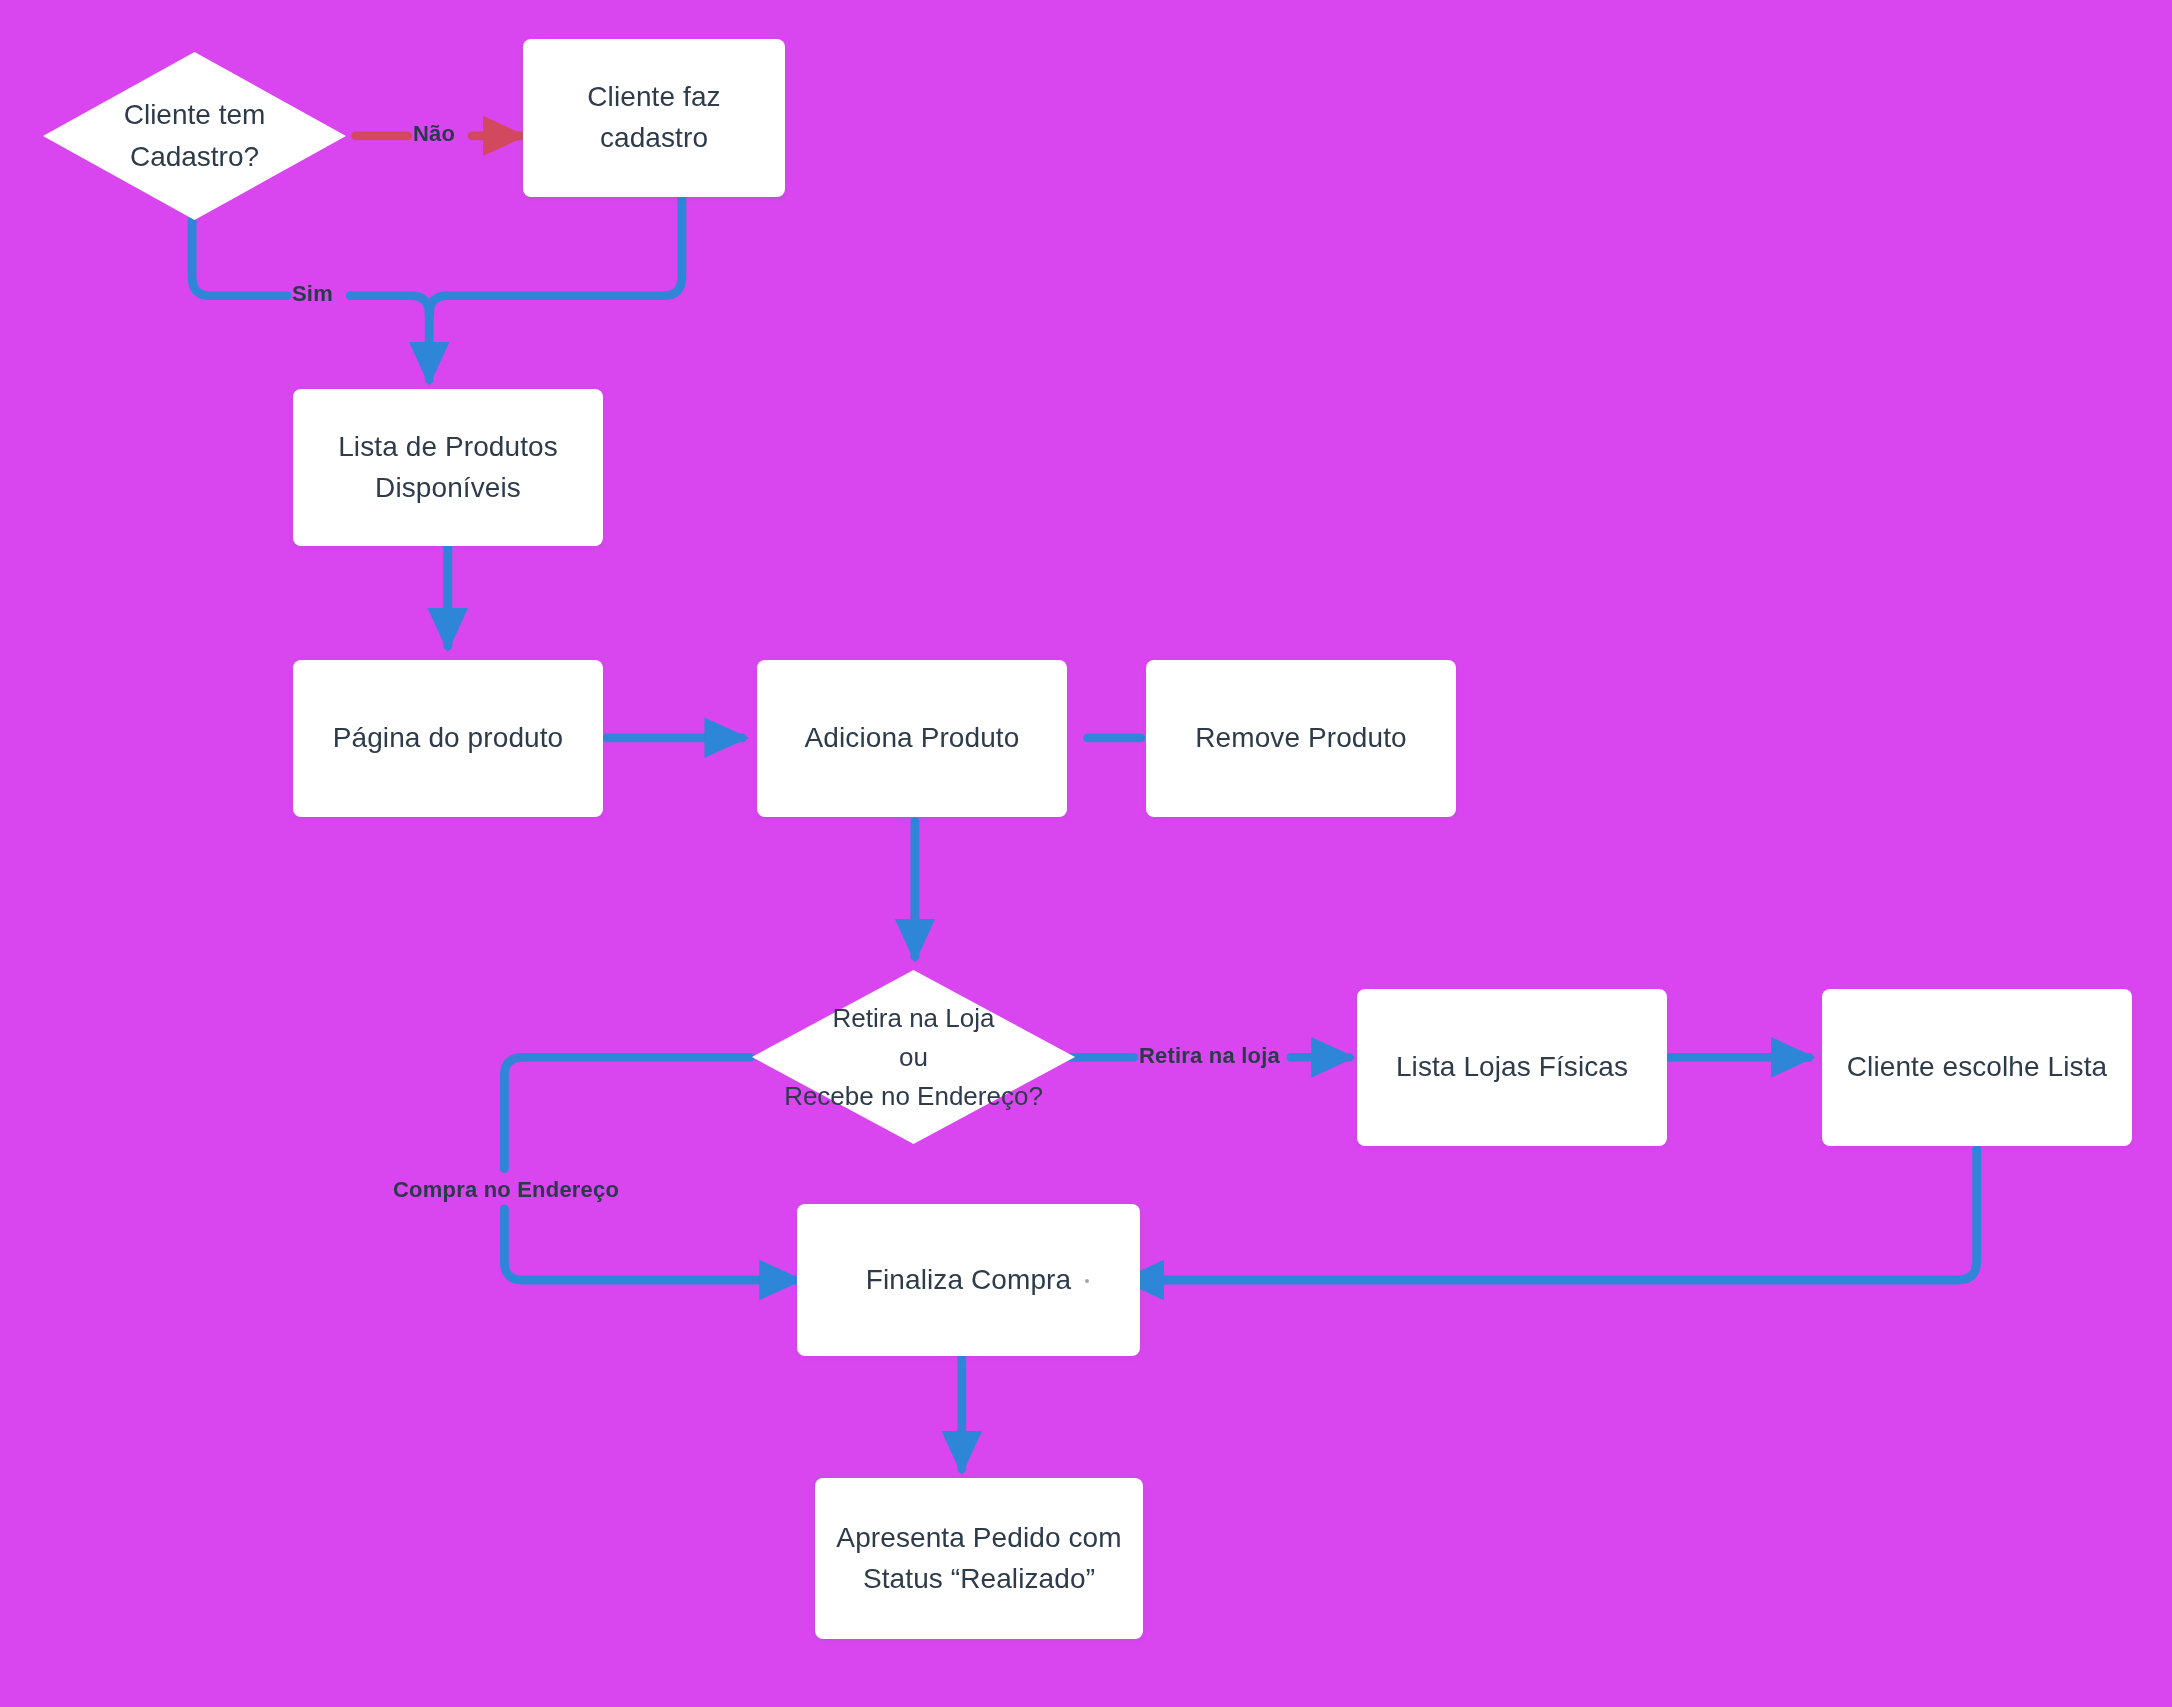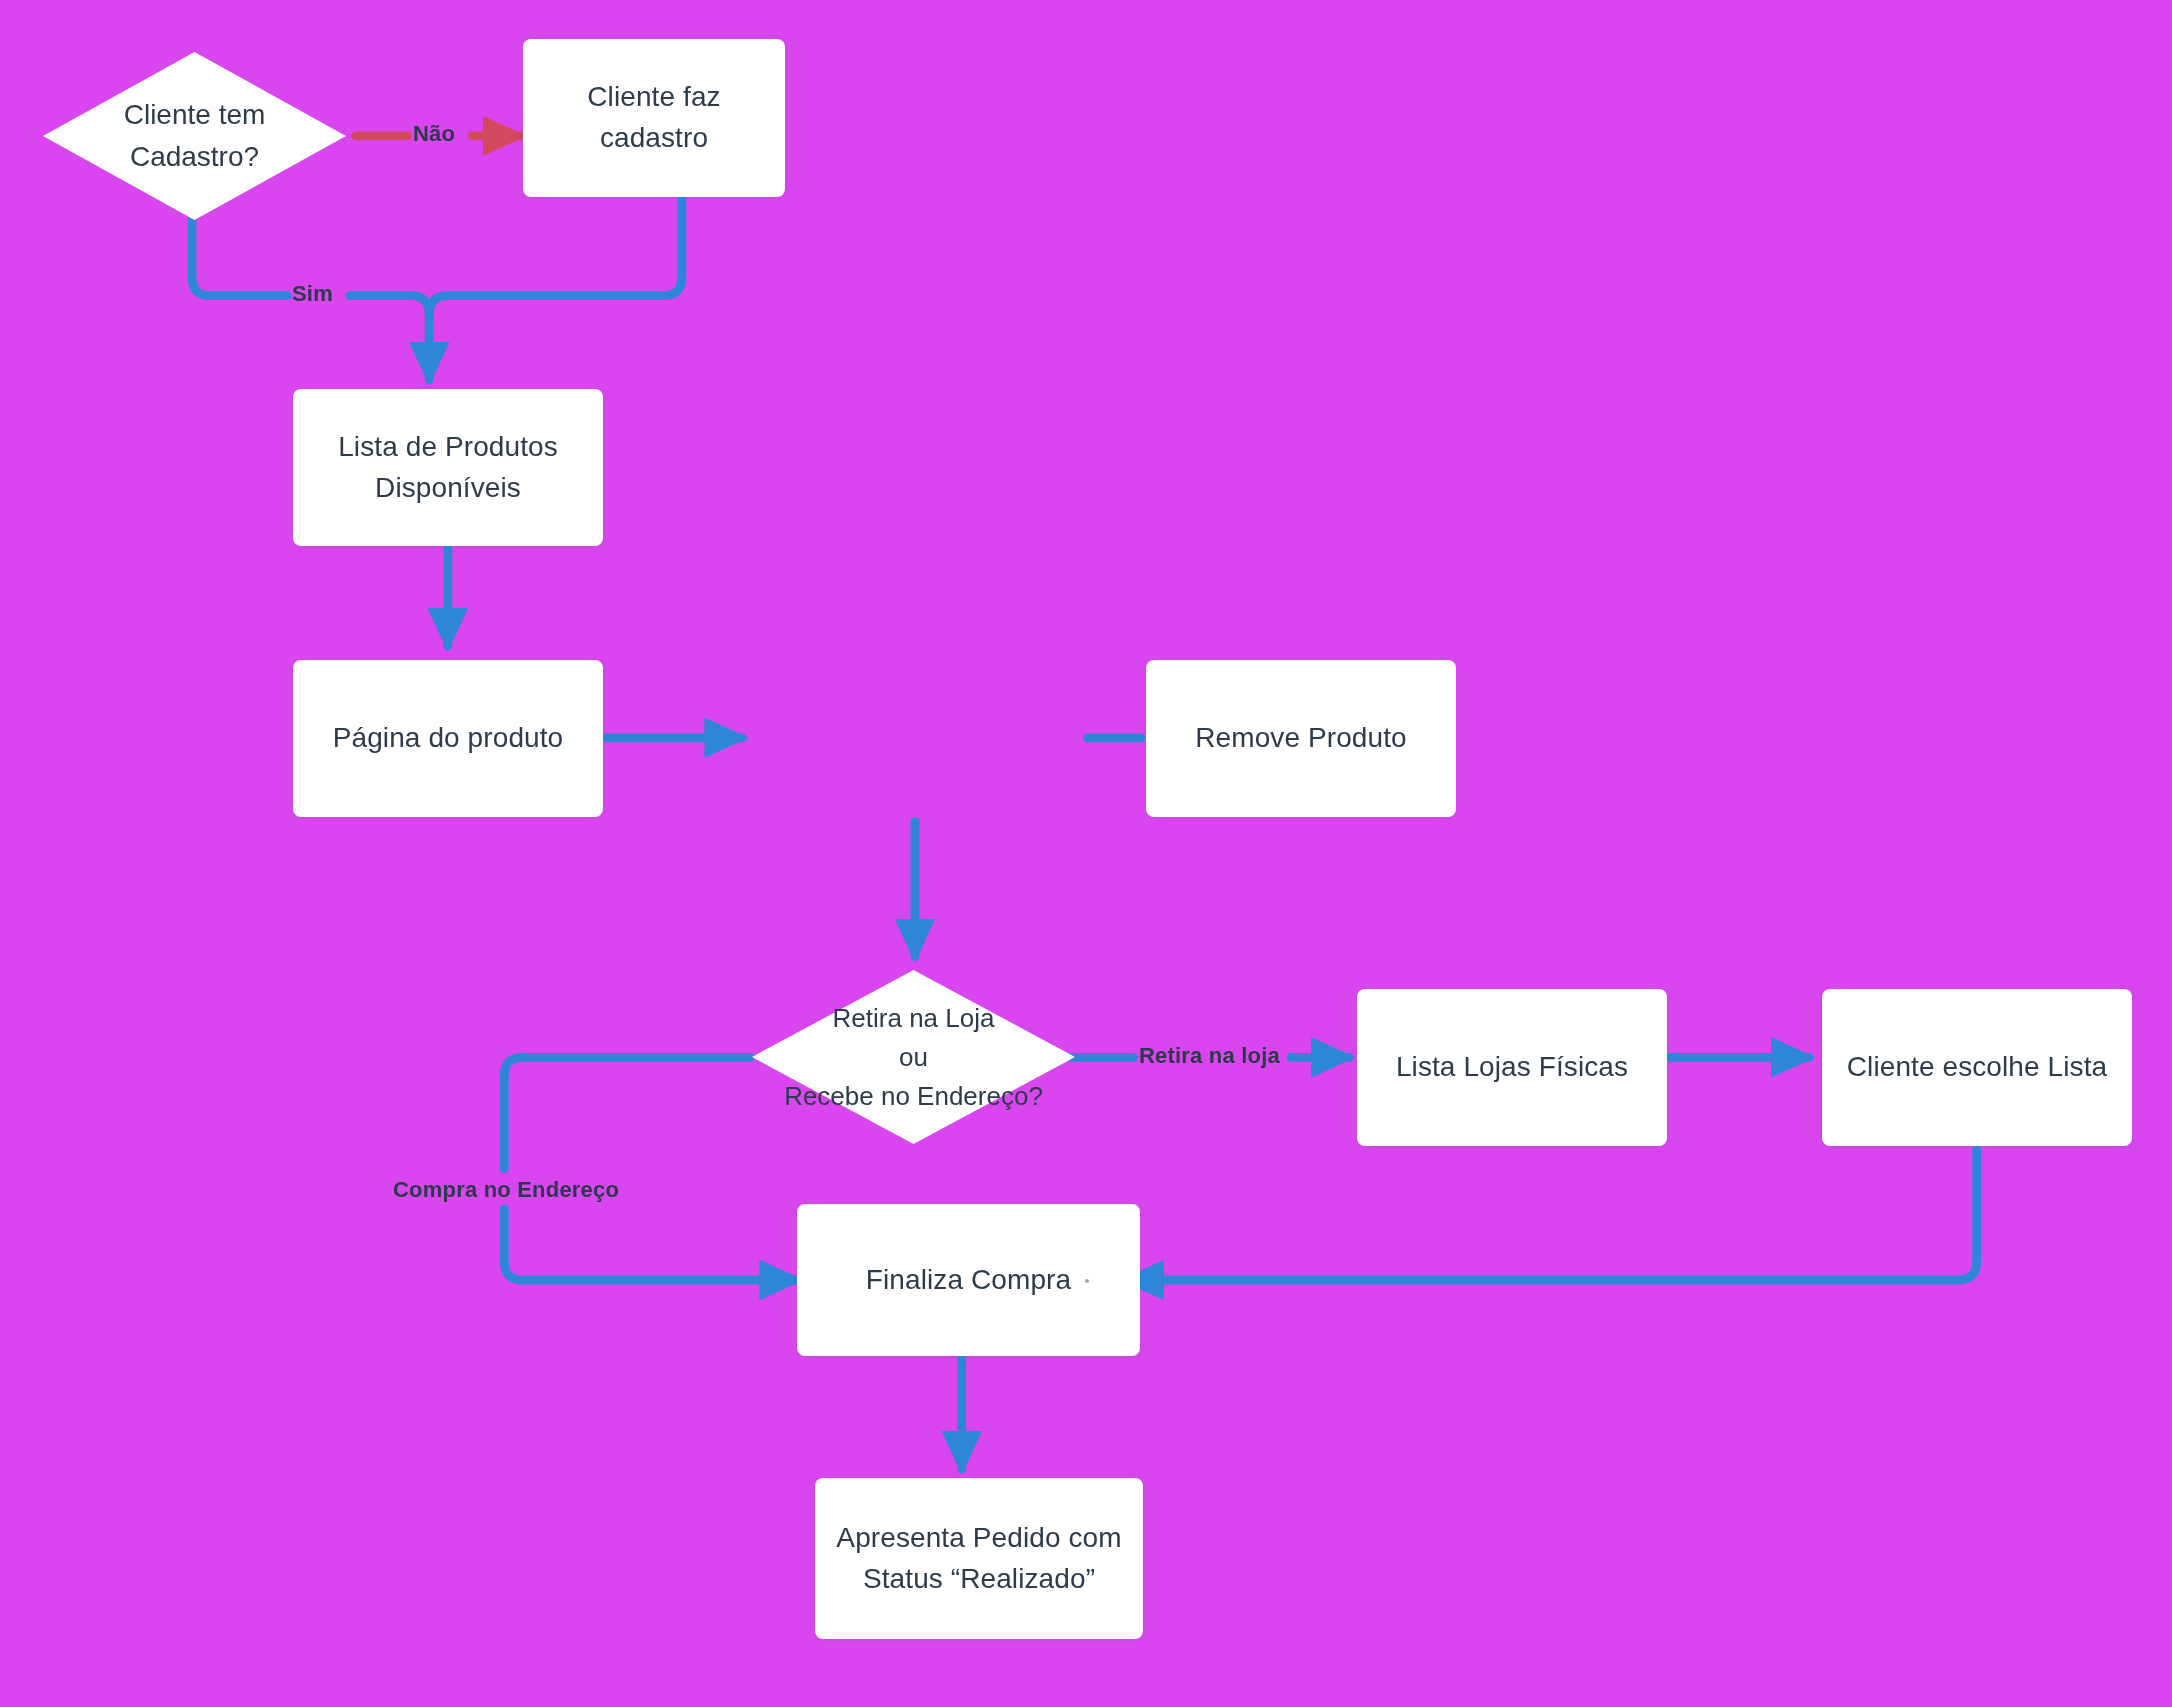--- a/index.html
+++ b/index.html
@@ -144,20 +144,23 @@
 
   <div class="node" style="left:293px; top:389px; width:310px; height:157px;">
     <span>Lista de Produtos
 Disponíveis</span>
   </div>
 
   <div class="node" style="left:293px; top:660px; width:310px; height:157px;text-align:right;">
     <span>Página do produto</span>
   </div>
 
+  <div class="node" style="left:757px; top:660px; width:310px; height:157px;">
+    <span>Adiciona Produto</span>
+  </div>
 
   <div class="node" style="left:1146px; top:660px; width:310px; height:157px;">
     <span>Remove Produto</span>
   </div>
 
   <div class="diamond" style="left:752px; top:970px; width:323px; height:174px; font-size:26px;">
     <span class="dshape"></span>
     <span class="dtext">Retira  na Loja
 ou
 Recebe no Endereço?</span>

